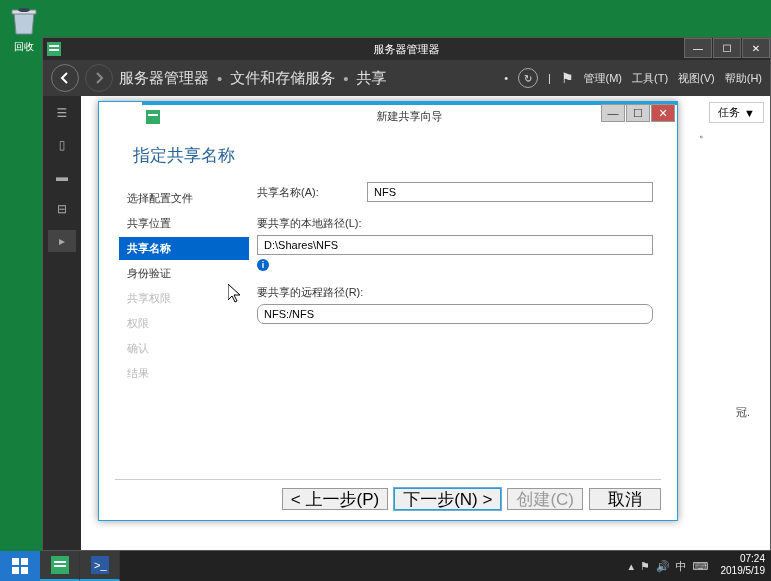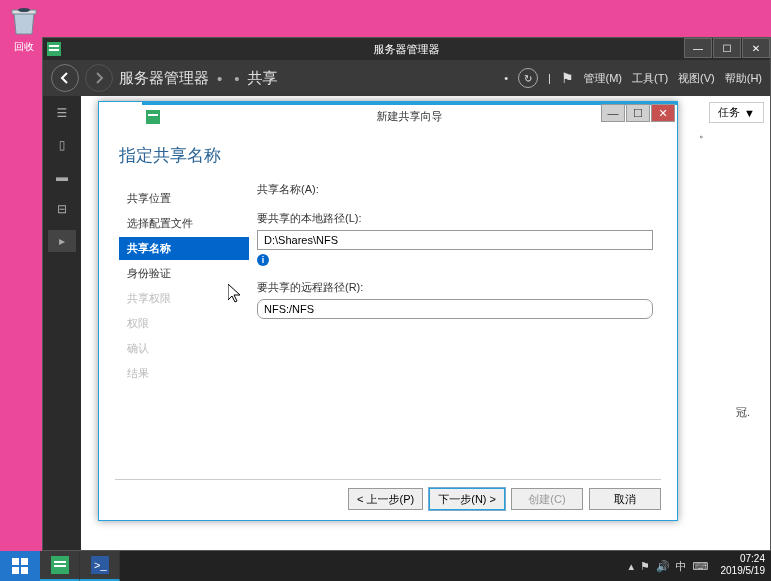--- a/index.html
+++ b/index.html
@@ -1,19 +1,19 @@
 <!DOCTYPE html>
 <html><head>
   <meta charset="utf-8">
   <style>
     * { box-sizing: border-box; margin: 0; padding: 0; font-family: "Microsoft YaHei", "Segoe UI", sans-serif; }
     body { width: 771px; height: 581px; background: #0a3a4a; position: relative; overflow: hidden; }
     
     
-    .desktop { position: absolute; top: 0; left: 0; right: 0; bottom: 30px; background: #ec4899; }
+    .desktop { position: absolute; top: 0; left: 0; right: 0; bottom: 30px; background: #15803d; }
     .recycle-bin { position: absolute; top: 2px; left: 6px; text-align: center; color: #fff; font-size: 10px; }
     .recycle-bin-icon { width: 36px; height: 36px; margin: 0 auto; }
     .recycle-bin-label { margin-top: 2px; }
 
     
     .server-manager { position: absolute; top: 37px; left: 42px; right: 0; bottom: 0; background: #2b2b2b; border: 1px solid #555; }
     .sm-titlebar { height: 22px; background: #2b2b2b; display: flex; align-items: center; justify-content: center; color: #fff; font-size: 11px; position: relative; }
     .sm-titlebar-icon { position: absolute; left: 4px; width: 14px; height: 14px; background: #449; }
     .sm-win-controls { position: absolute; right: 0; top: 0; display: flex; }
     .sm-win-btn { width: 28px; height: 20px; background: #444; display: flex; align-items: center; justify-content: center; font-size: 10px; color: #fff; border: 1px solid #666; margin-left: 1px; }
@@ -40,37 +40,37 @@
     .wizard-titlebar { height: 26px; background: #fff; border-top: 3px solid #26a0da; display: flex; align-items: center; justify-content: center; position: relative; font-size: 11px; color: #333; margin-left: 43px; }
     .wizard-titlebar-icon { position: absolute; left: 4px; width: 14px; height: 14px; }
     .wizard-win-controls { position: absolute; right: 2px; top: -1px; display: flex; }
     .wizard-win-btn { width: 24px; height: 18px; display: flex; align-items: center; justify-content: center; font-size: 11px; border: 1px solid #999; background: #ddd; margin-left: 1px; }
     .wizard-win-btn.min { background: #d0d0d0; }
     .wizard-win-btn.max { background: #d0d0d0; }
     .wizard-win-btn.close { background: #c75050; color: #fff; }
 
     .wizard-body { display: flex; height: calc(100% - 26px); }
     .wizard-left { width: 150px; padding: 16px 0 0 20px; }
-    .wizard-heading { color: #2a6496; font-size: 17px; font-weight: normal; margin-bottom: 20px; }
+    .wizard-heading { color: #2a6496; font-size: 17px; font-weight: normal; margin-bottom: 20px; text-align: center; }
     .wizard-steps { list-style: none; font-size: 11px; }
     .wizard-step { padding: 4px 8px; color: #666; margin-bottom: 2px; }
     .wizard-step.done { color: #333; }
     .wizard-step.active { background: #0066cc; color: #fff; font-weight: bold; }
     .wizard-step.disabled { color: #bbb; }
 
     .wizard-right { flex: 1; padding: 54px 24px 0 8px; font-size: 11px; color: #333; }
     .form-row { display: flex; align-items: center; margin-bottom: 14px; }
     .form-label { width: 110px; }
     .form-input { flex: 1; border: 1px solid #999; height: 20px; padding: 2px 6px; font-size: 11px; }
     .form-static-label { margin-bottom: 4px; margin-top: 6px; }
     .form-info { display: flex; align-items: center; gap: 4px; margin-top: 4px; color: #333; }
     .info-icon { width: 12px; height: 12px; border-radius: 50%; background: #0066cc; color: #fff; font-size: 9px; display: flex; align-items: center; justify-content: center; font-weight: bold; }
 
     .wizard-footer { position: absolute; bottom: 10px; left: 16px; right: 16px; border-top: 1px solid #ccc; padding-top: 8px; display: flex; justify-content: flex-end; gap: 6px; }
-    .wizard-btn { min-width: 72px; height: 22px; font-size: 11px; border: 1px solid #999; background: #efefef; display: flex; align-items: center; justify-content: center; padding: 0 8px; }
+    .wizard-btn { min-width: 72px; height: 22px; font-size: 17px; border: 1px solid #999; background: #efefef; display: flex; align-items: center; justify-content: center; padding: 0 8px; }
     .wizard-btn.disabled { color: #999; }
     .wizard-btn.default { border: 1px solid #26a0da; outline: 1px solid #7ac; }
 
     
     .cursor { position: absolute; top: 284px; left: 228px; font-size: 14px; color: #000; pointer-events: none; z-index: 100; }
 
     
     .taskbar { position: absolute; bottom: 0; left: 0; right: 0; height: 30px; background: #222; display: flex; align-items: stretch; color: #fff; font-size: 10px; }
     .tb-start { width: 40px; background: #2277cc; display: flex; align-items: center; justify-content: center; }
     .tb-start-icon { width: 16px; height: 16px; }
@@ -120,20 +120,21 @@
           </svg>
       </div>
       <div class="sm-nav-btn" style="opacity:0.4">
         <svg width="14" height="14" viewBox="0 0 14 14">
             <path d="M5 2 L10 7 L5 12" stroke="#fff" stroke-width="2" fill="none"></path>
           </svg>
       </div>
       <div class="sm-header-title">
         <span>服务器管理器</span>
         <span class="sm-sep">•</span>
+        <span>文件和存储服务</span>
         <span class="sm-sep">•</span>
         <span>共享</span>
       </div>
       <div class="sm-header-right">
         <span>•</span>
         <div class="icon-circle">↻</div>
         <span>|</span>
         <span style="font-size:14px">⚑</span>
         <span>管理(M)</span>
         <span>工具(T)</span>
@@ -174,34 +175,35 @@
         <div class="wizard-win-btn min">—</div>
         <div class="wizard-win-btn max">☐</div>
         <div class="wizard-win-btn close">✕</div>
       </div>
     </div>
 
     <div class="wizard-body">
       <div class="wizard-left">
         <div class="wizard-heading">指定共享名称</div>
         <ul class="wizard-steps">
+          <li class="wizard-step done">选择配置文件</li>
           <li class="wizard-step done">共享位置</li>
-          <li class="wizard-step done">选择配置文件</li>
           <li class="wizard-step active">共享名称</li>
           <li class="wizard-step done">身份验证</li>
           <li class="wizard-step disabled">共享权限</li>
           <li class="wizard-step disabled">权限</li>
           <li class="wizard-step disabled">确认</li>
           <li class="wizard-step disabled">结果</li>
         </ul>
       </div>
 
       <div class="wizard-right">
         <div class="form-row">
           <label class="form-label">共享名称(A):</label>
+          <input class="form-input" value="NFS" style="">
         </div>
 
         <div class="form-static-label">要共享的本地路径(L):</div>
         <input class="form-input" style="width: 100%;" value="D:\Shares\NFS">
         <div class="form-info">
           <div class="info-icon">i</div>
         </div>
 
         <div class="form-static-label" style="margin-top:14px">要共享的远程路径(R):</div>
         <input class="form-input" style="width: 100%; border-radius: 7px;" value="NFS:/NFS">

